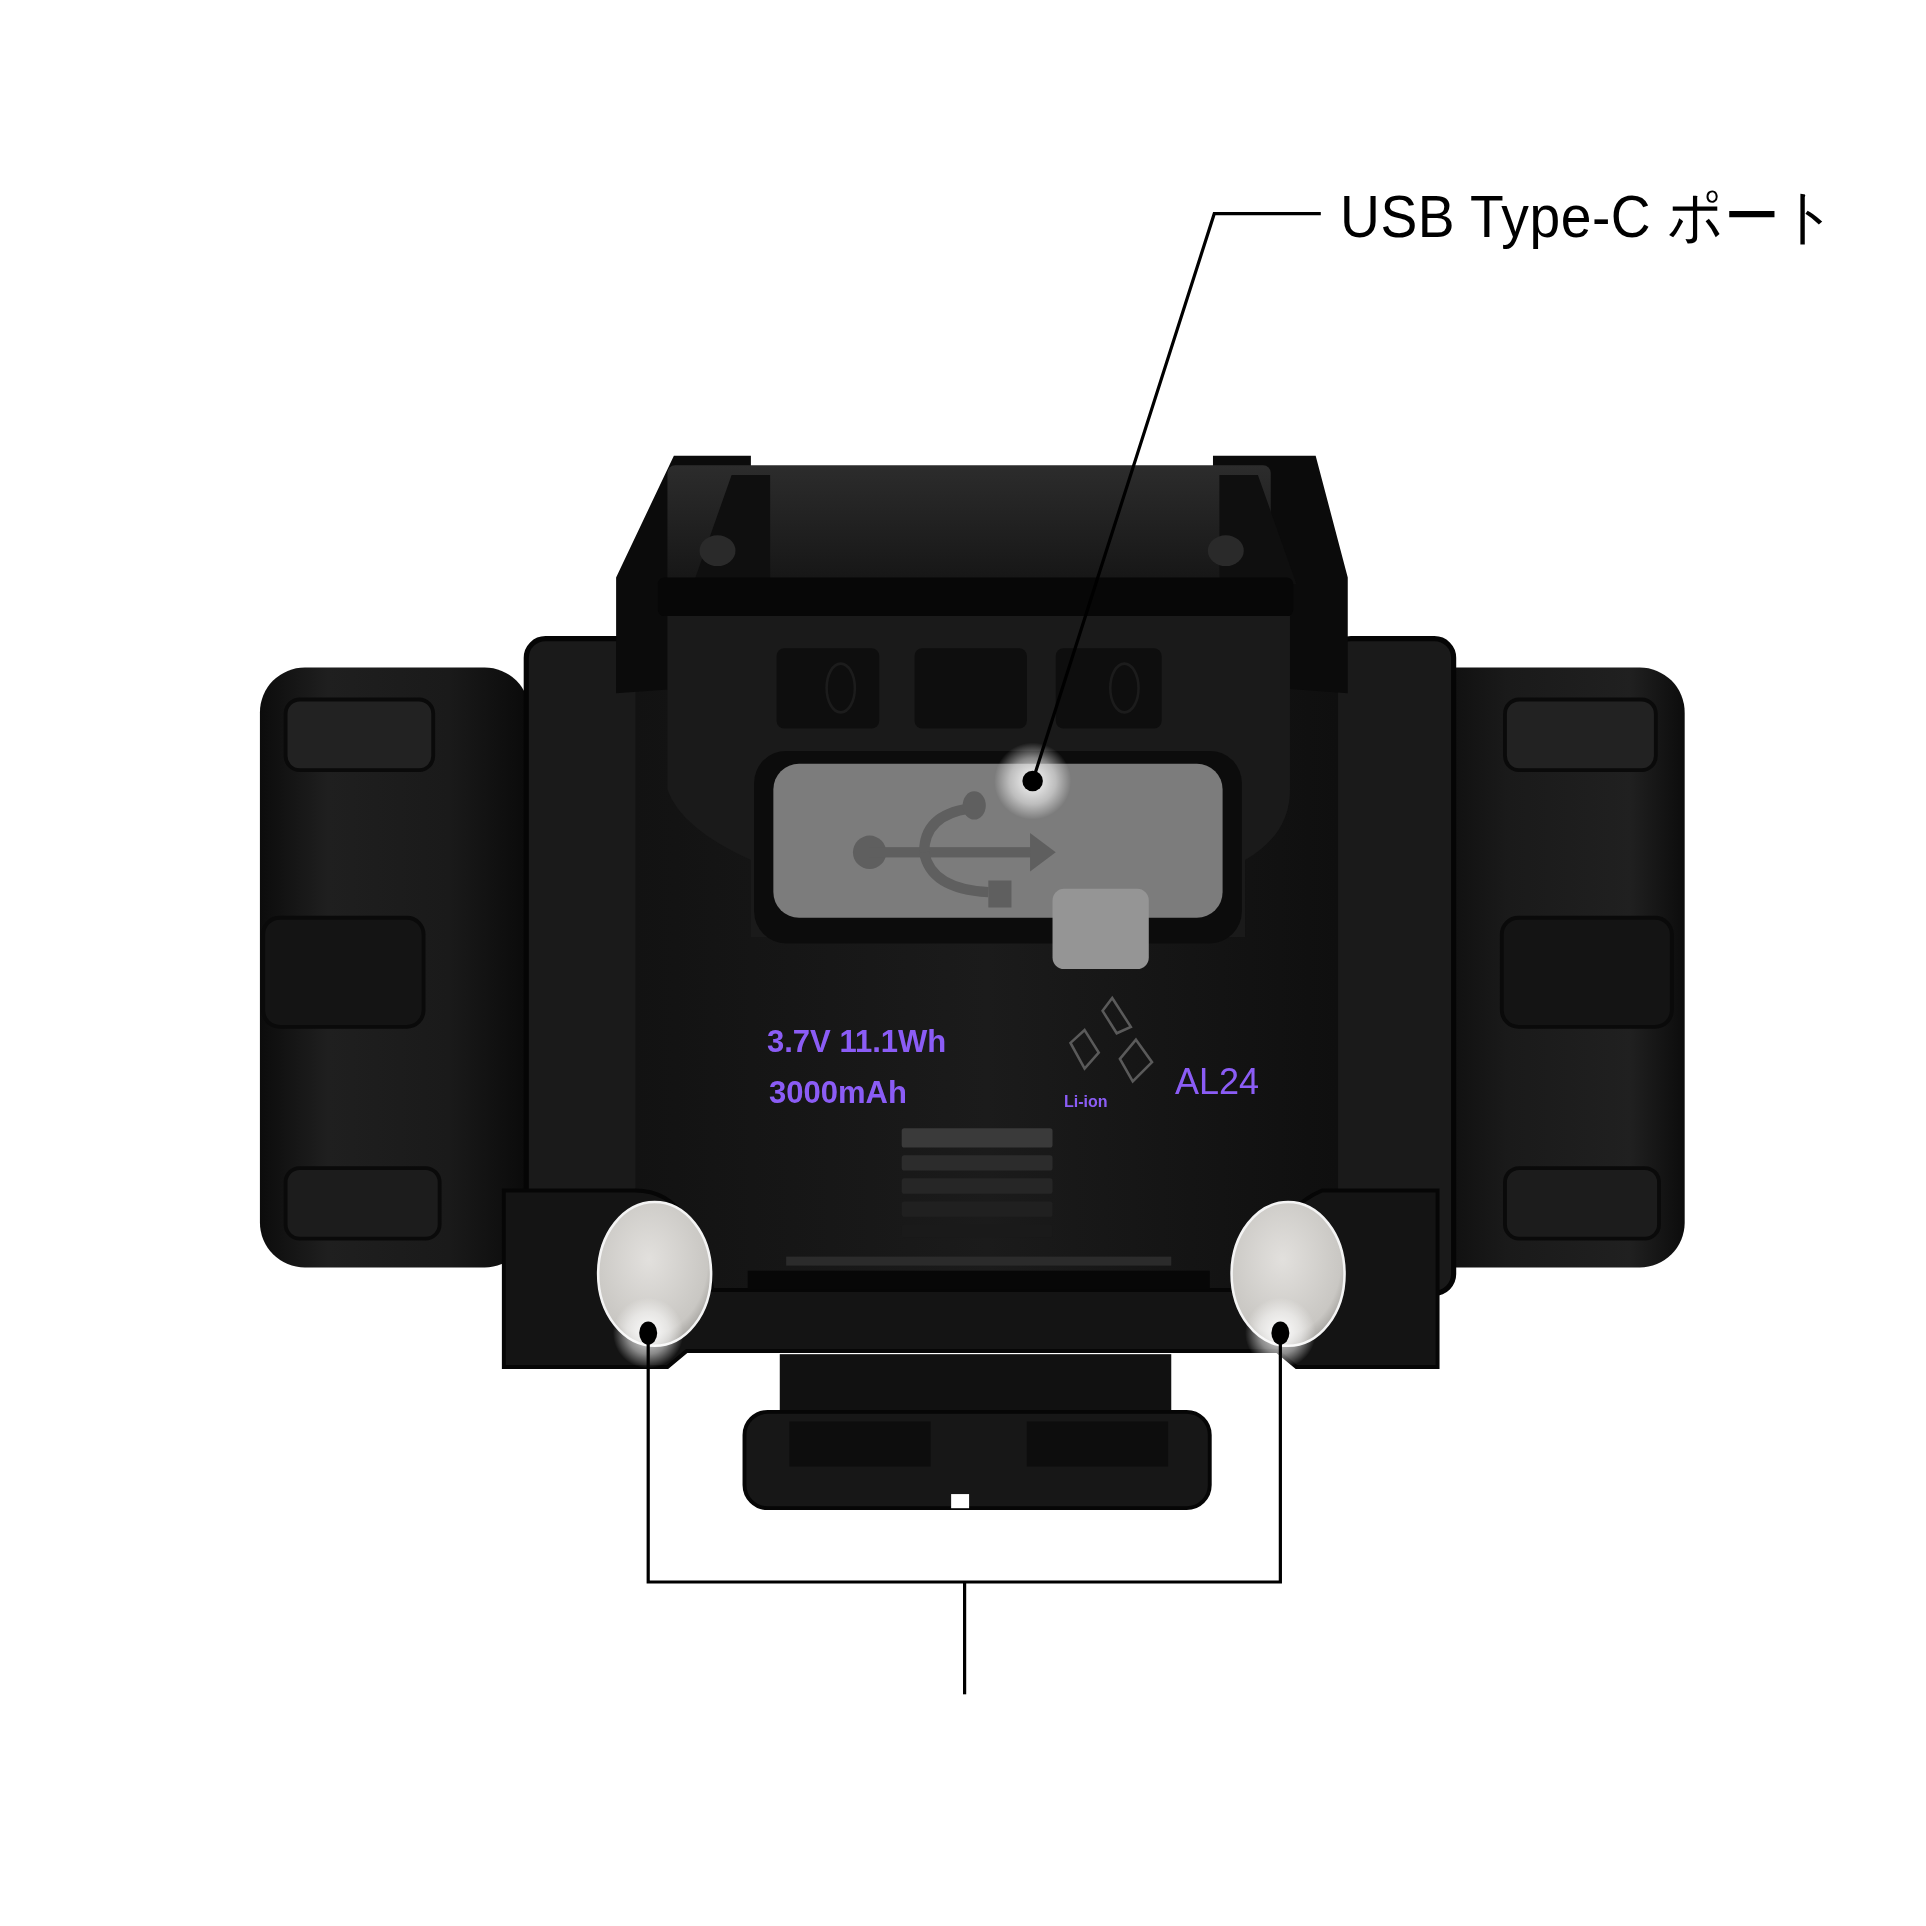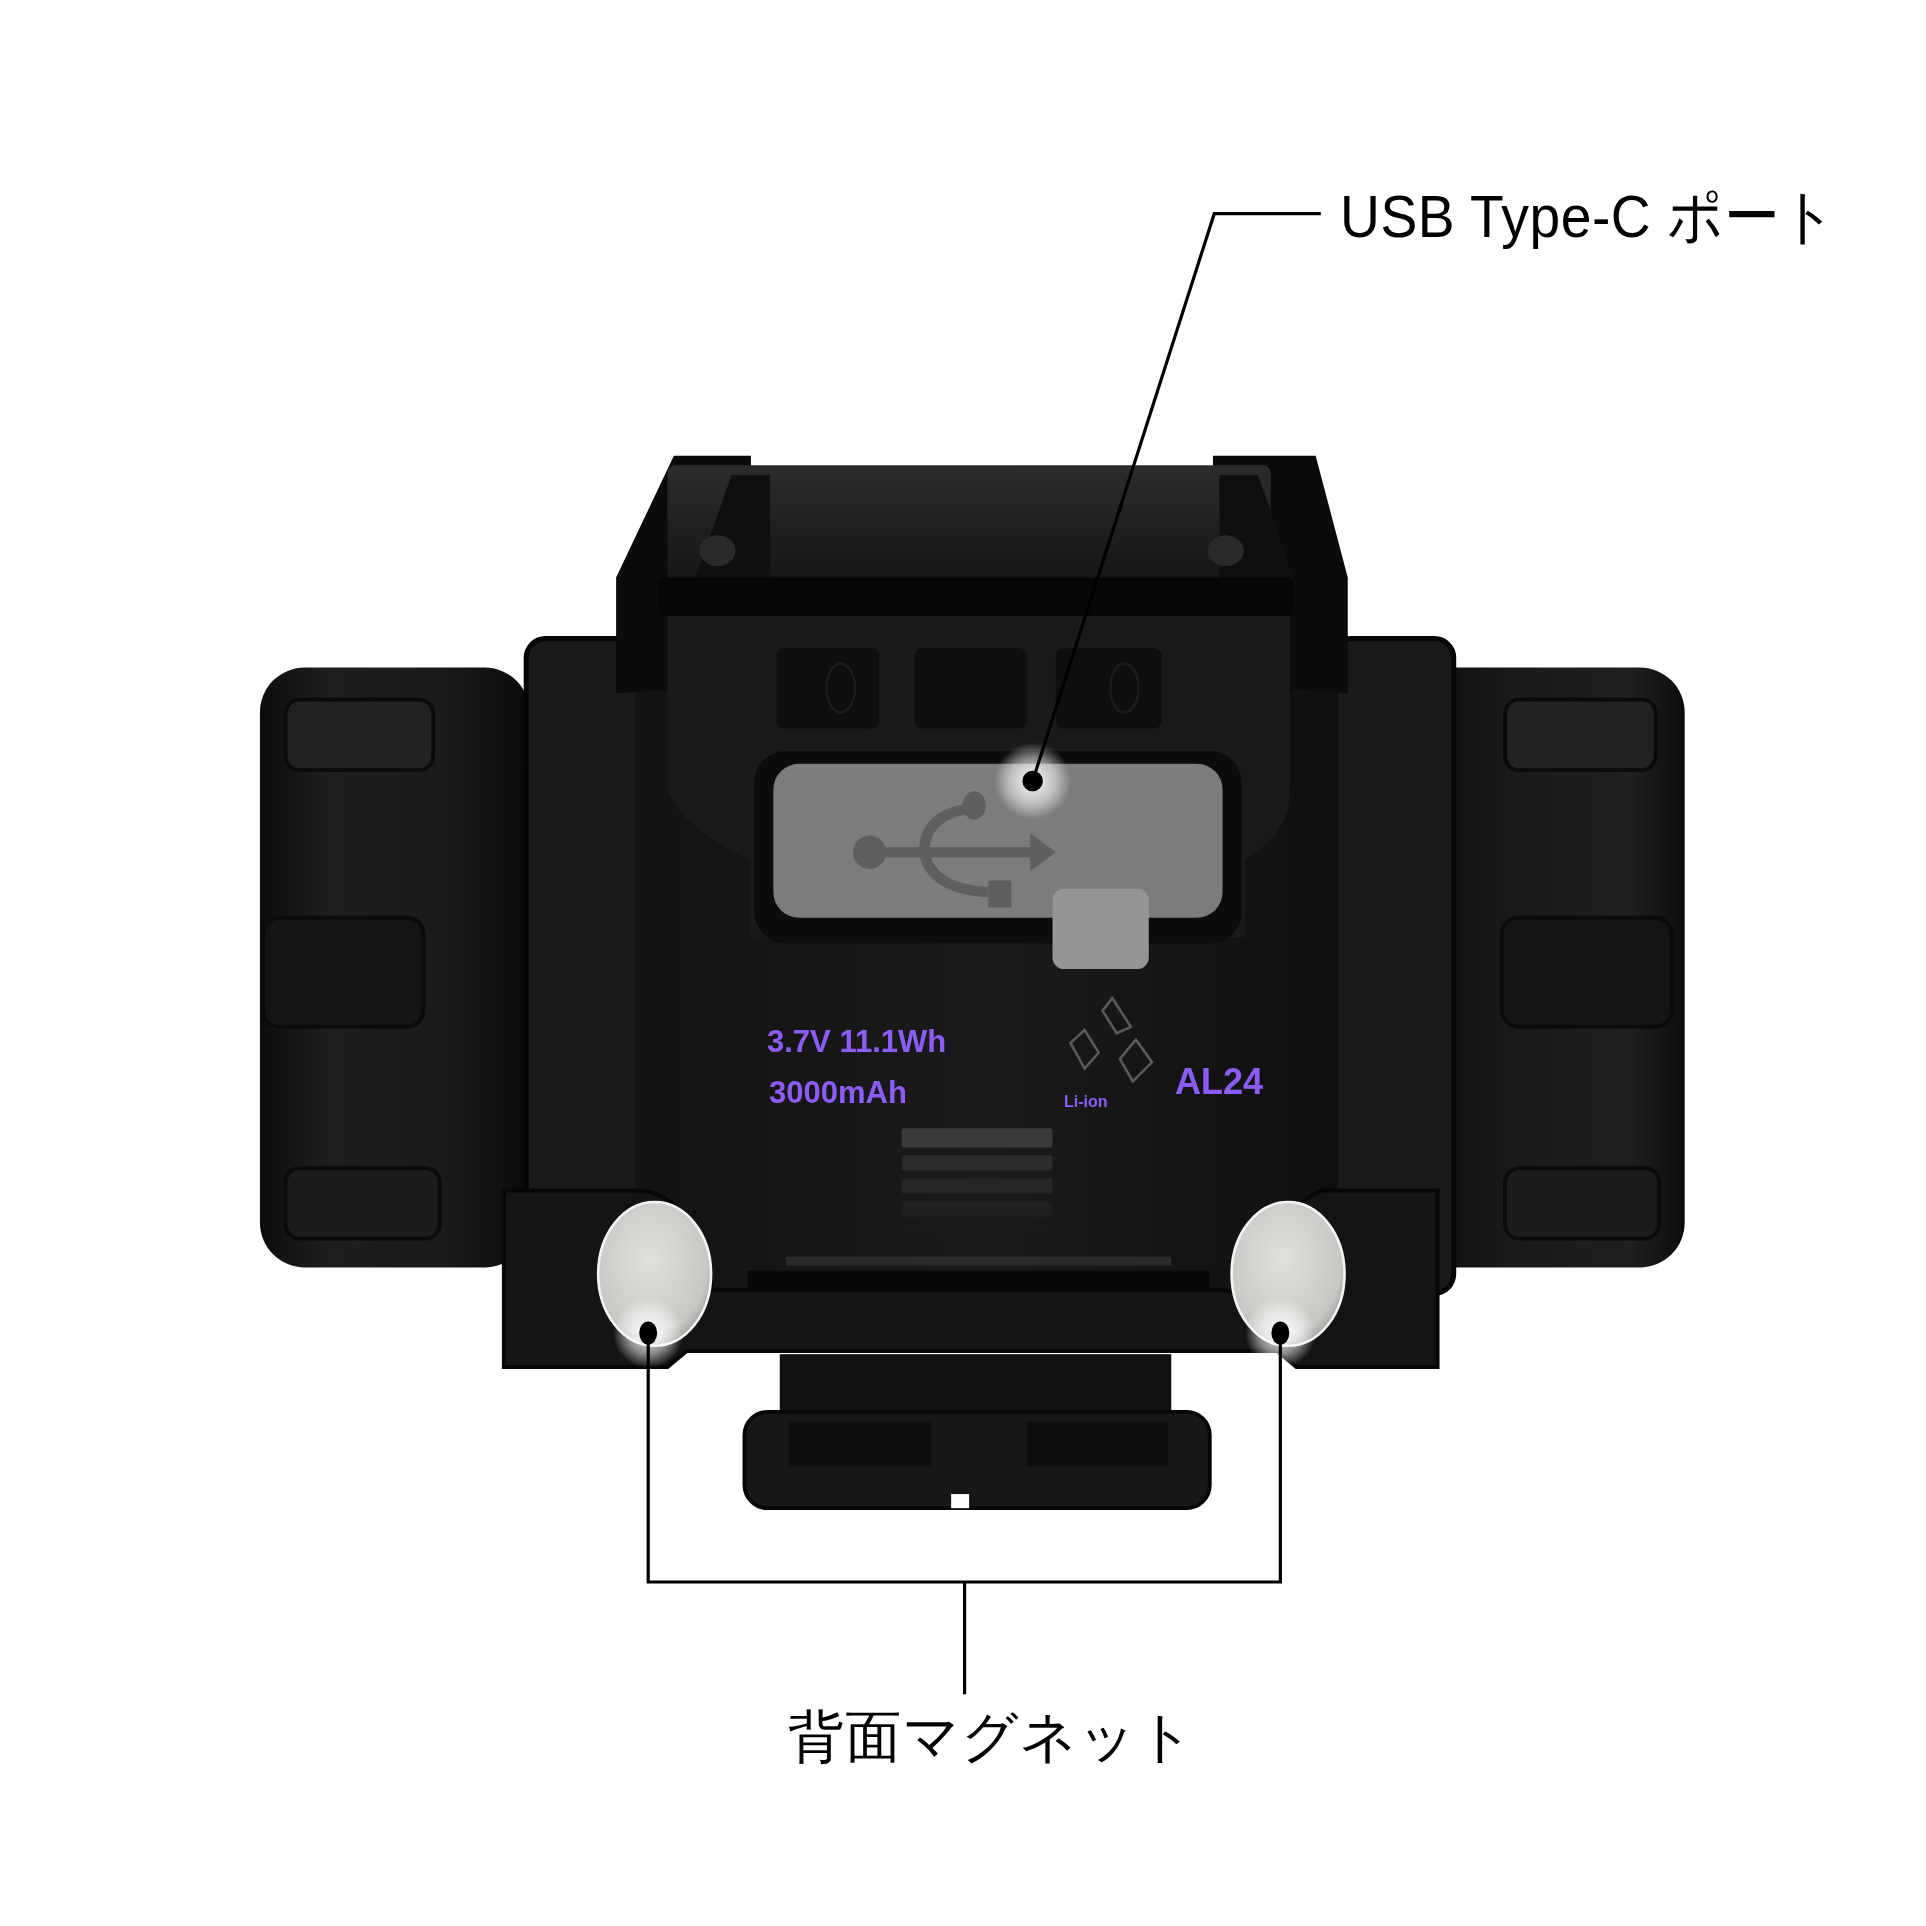--- a/index.html
+++ b/index.html
@@ -150,18 +150,17 @@
       <polyline points="1010,2077 1010,2465 1995,2465 1995,2077"></polyline>
       <line x1="1503" y1="2465" x2="1503" y2="2640"></line>
     </g>
     <ellipse cx="1010" cy="2077" rx="14" ry="18" fill="#000"></ellipse>
     <ellipse cx="1995" cy="2077" rx="14" ry="18" fill="#000"></ellipse>
   </svg>
 
   <div class="engrave" style="left:767px;top:1026px;font-size:31px;">3.7V 11.1Wh</div>
   <div class="engrave" style="left:769px;top:1077px;font-size:31px;">3000mAh</div>
   <div class="engrave" style="left:1064px;top:1094px;font-size:16px;">Li-ion</div>
-  <div class="engrave" style="left:1175px;top:1064px;font-size:36px;font-weight:bold;">AL24</div>
+  <div class="engrave" style="left:1175px;top:1064px;font-size:36px;font-weight:normal;">AL24</div>
 
   <div id="usb-label" class="callout-label">USB Type-C ポート</div>
-  <div id="magnet-label" class="callout-label">背面マグネット</div>
 </div>
 
 
 </body></html>

